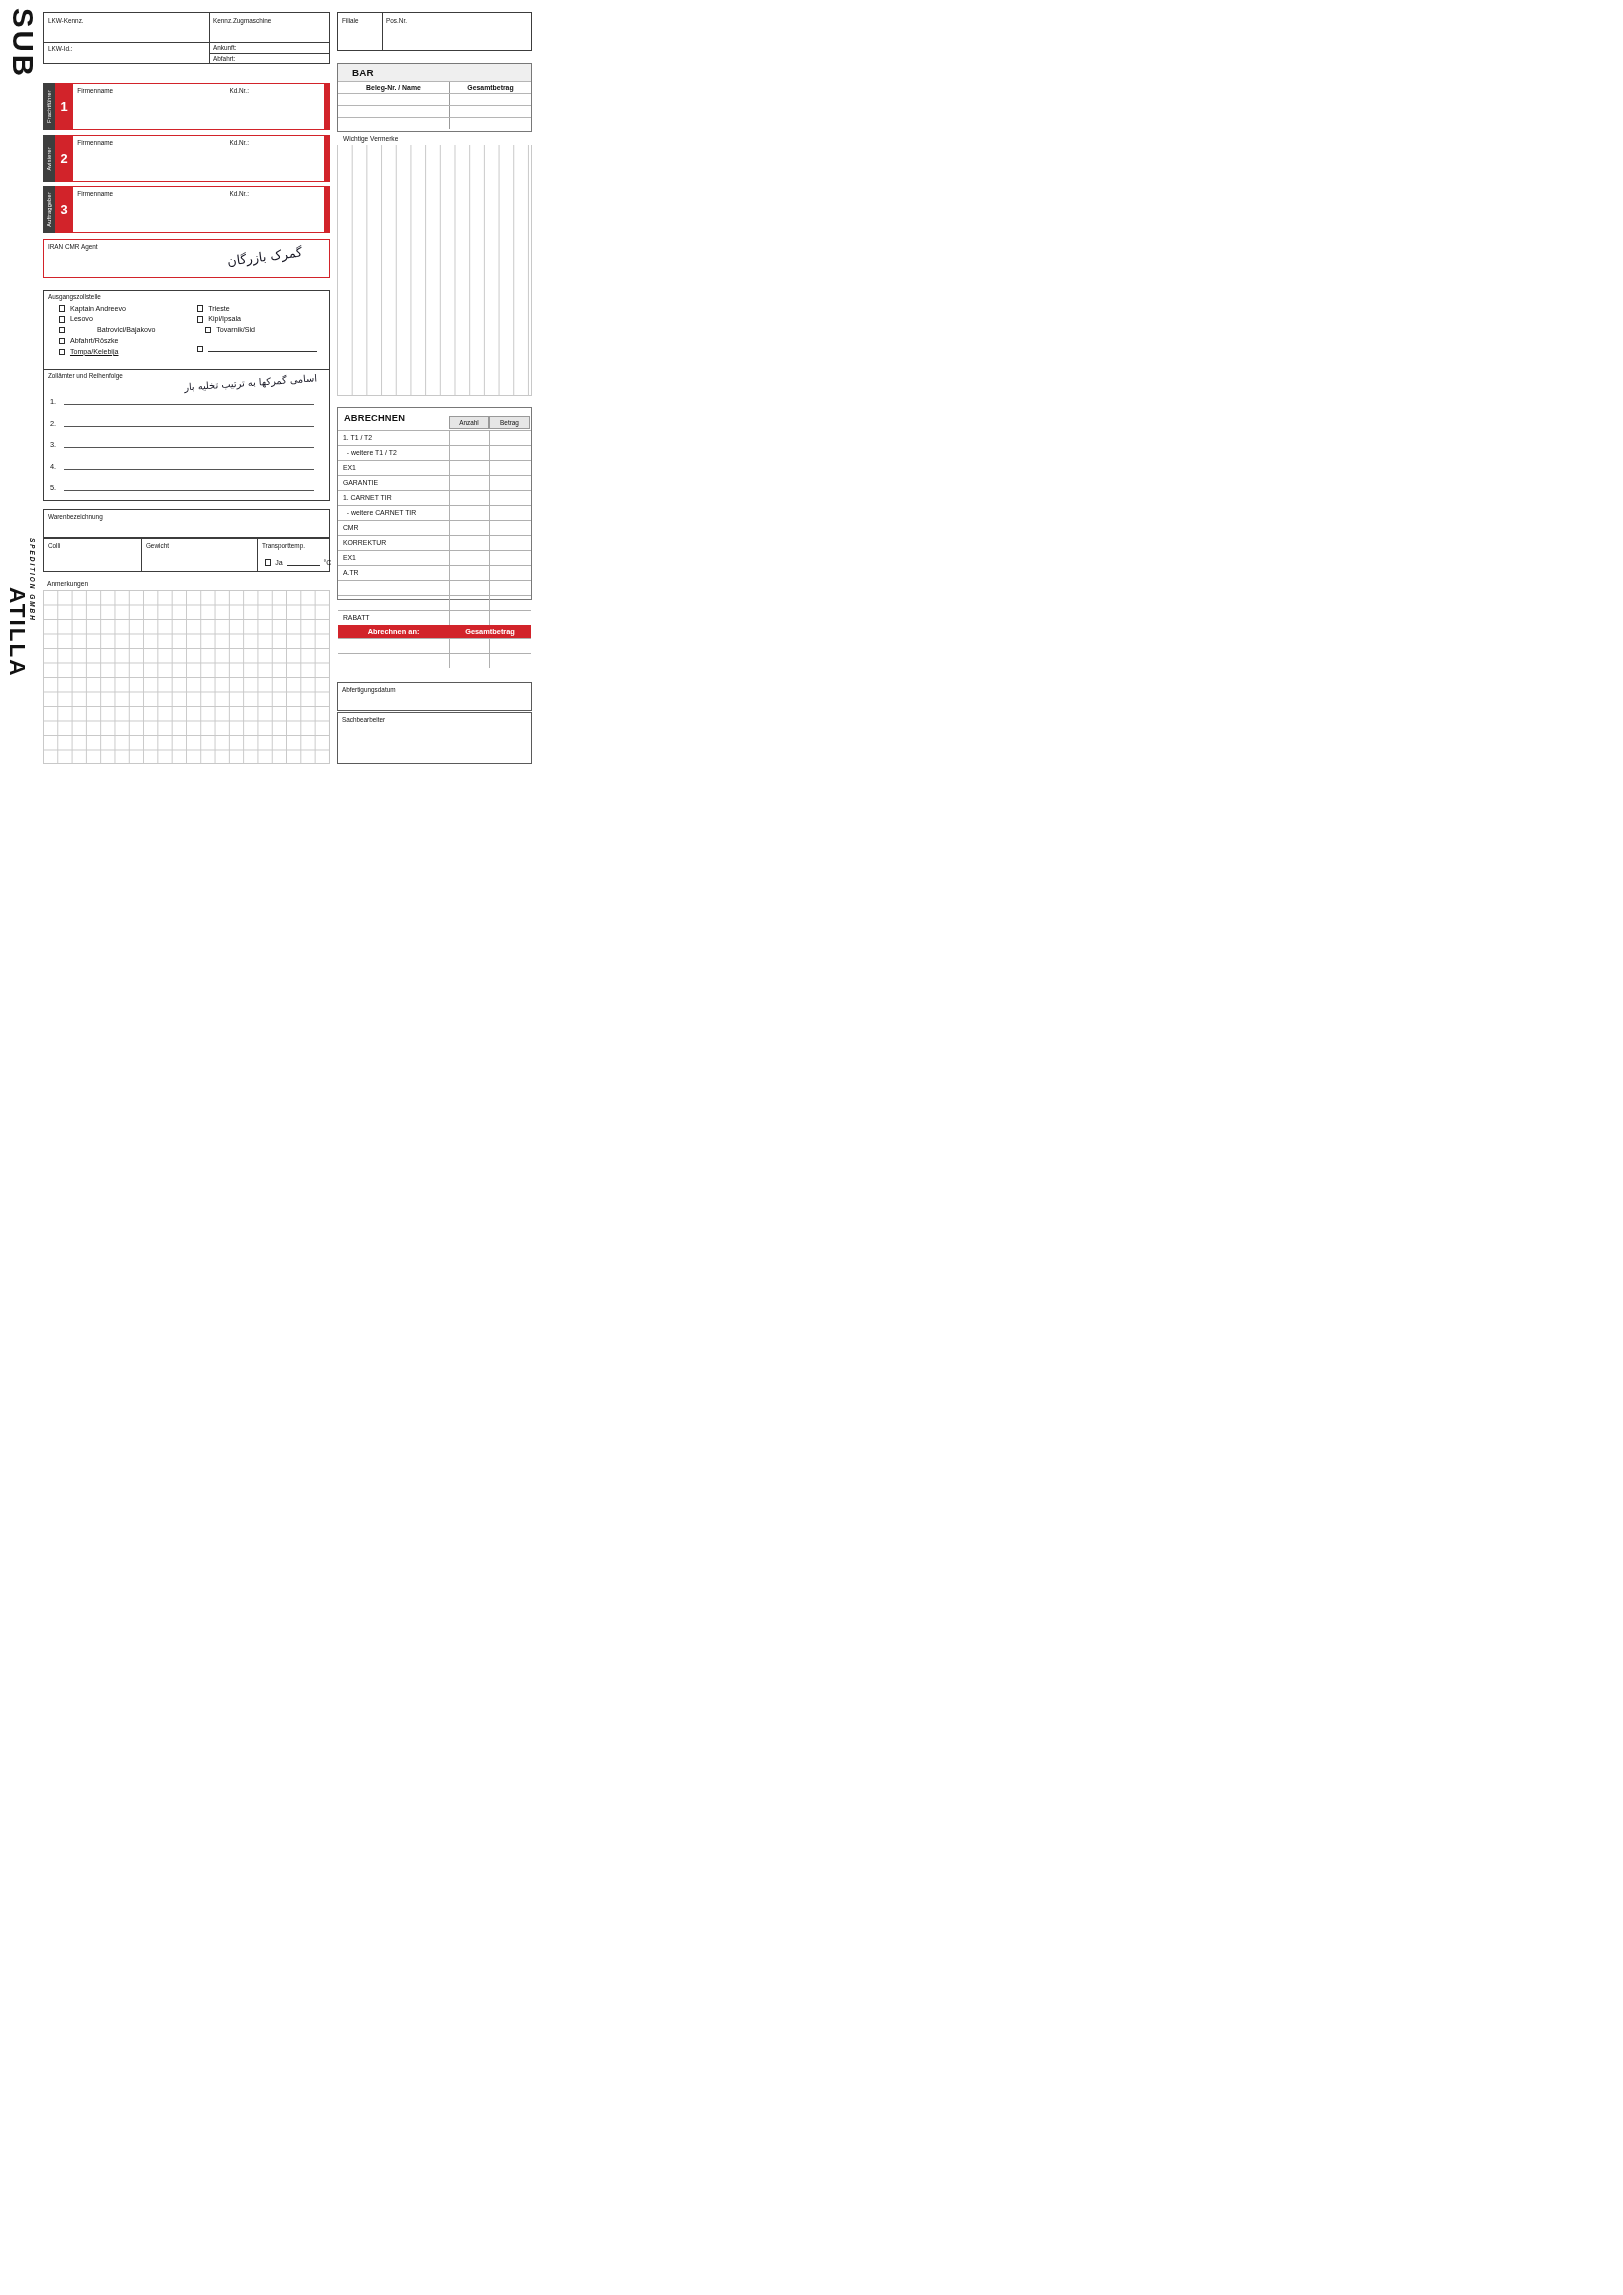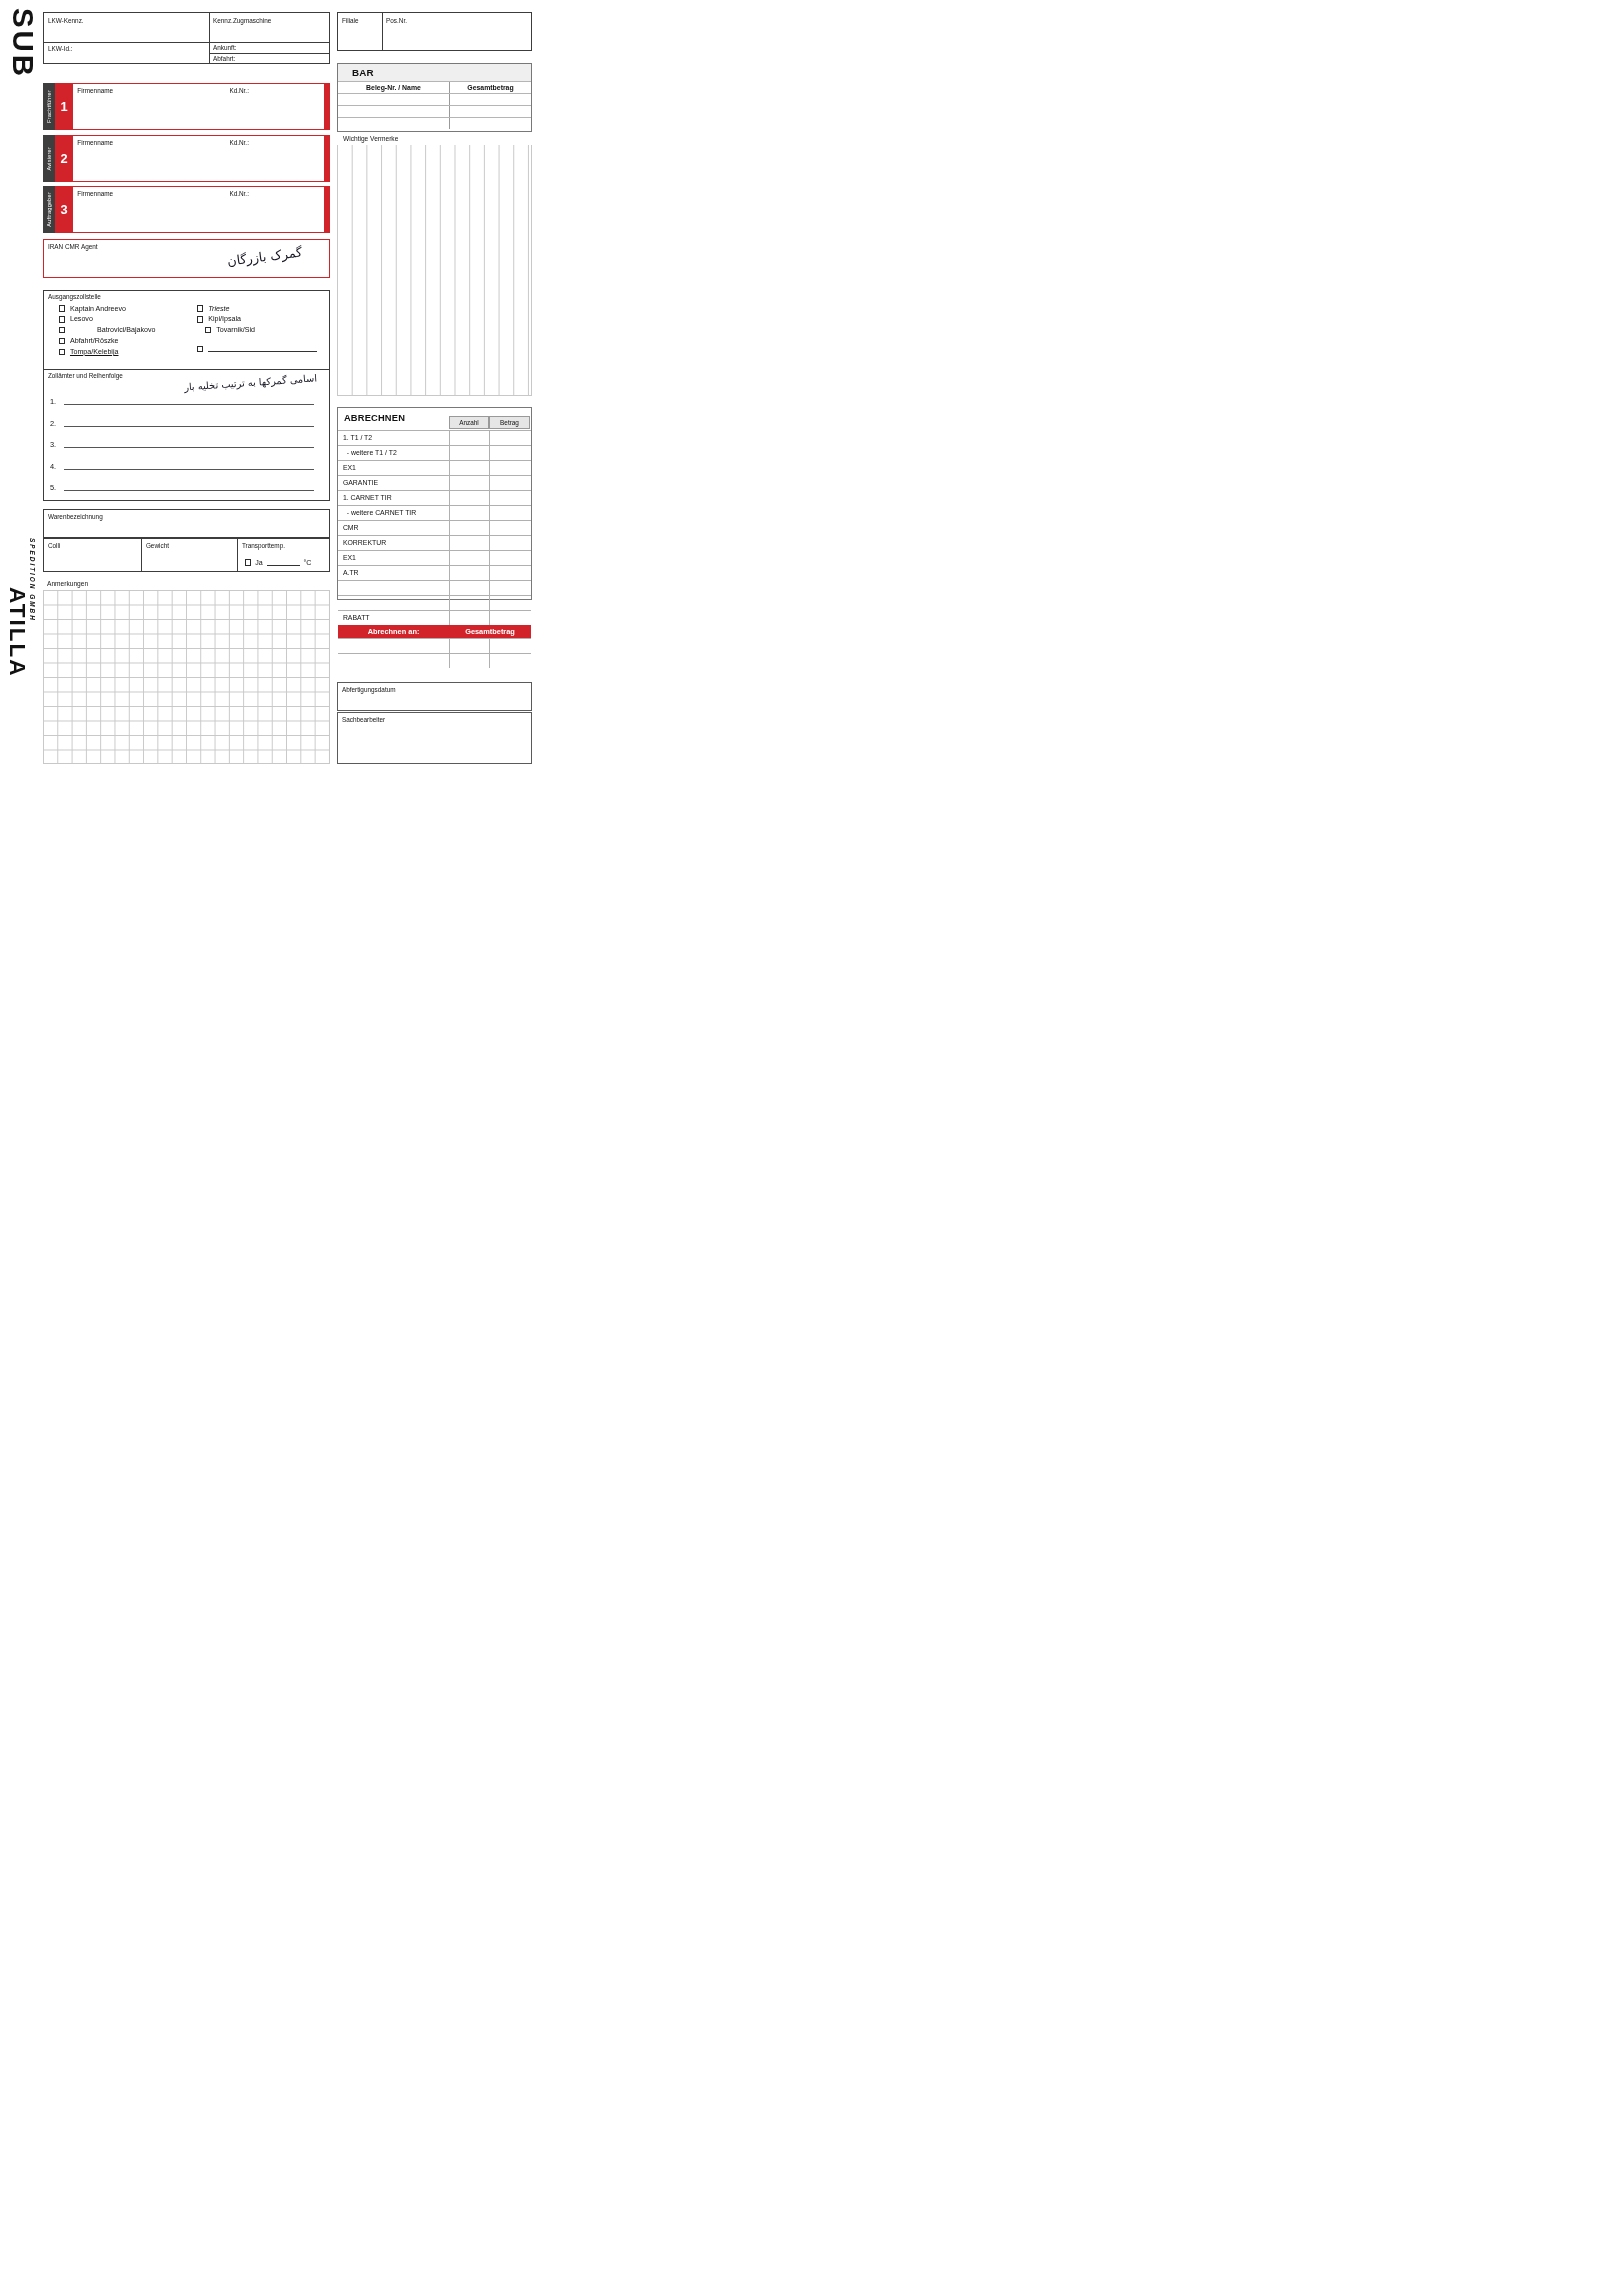--- a/index.html
+++ b/index.html
@@ -79,21 +79,21 @@
 
   
   .warenbox{left:43px; top:509px; width:287px; height:29.4px; border:1px solid #3c3c3c; background:#fff;}
   .warenbox .lbl{position:absolute; left:3.9px; top:2.5px;}
 
   
   .measbox{left:43px; top:538px; width:287px; height:34px; border:1px solid #3c3c3c; display:flex; background:#fff;}
   .measbox .cell{position:relative; height:100%;}
   .measbox .c-colli{width:97px;}
   .measbox .c-gew{width:96px; border-left:0.5px solid #3c3c3c;}
-  .measbox .c-temp{flex:1; border-left:0.5px solid #3c3c3c;}
+  .measbox .c-temp{flex:1; border-left:0.5px solid #3c3c3c;margin-left:20px;}
   .measbox .lbl{position:absolute; left:3.9px; top:2.5px;}
   .temp-row{position:absolute; left:6.9px; top:19.6px; display:flex; align-items:center; gap:3.9px; font-size:7.1px;}
   .temp-line{width:33px; border-bottom:0.7px solid #333; height:6.4px;}
 
   
   .anm-label{left:47px; top:580px; font-size:6.6px;}
   .anm-grid{left:43px; top:590px; width:287px; height:174px; background-size:14.3px 14.5px;}
 
   
   .abr{left:337px; top:407px; width:195px; height:193px; border:1.5px solid var(--bgray); background:#fff; font-size:6.9px;}
@@ -223,21 +223,21 @@
   </div>
   <div class="chkrow" style="left:14.7px; top:46px;">
     <span class="chk"></span>
     <span>Abfahrt/Röszke</span>
   </div>
   <div class="chkrow" style="left:14.7px; top:57px;text-decoration:underline;">
     <span class="chk"></span>
     <span>Tompa/Kelebija</span>
   </div>
 
-  <div class="chkrow" style="left:153px; top:13.7px;font-style:italic;">
+  <div class="chkrow" style="left:153px; top:13.7px;">
     <span class="chk"></span>
     <span>Trieste</span>
   </div>
   <div class="chkrow" style="left:153px; top:24.5px;">
     <span class="chk"></span>
     <span>Kipi/Ipsala</span>
   </div>
   <div class="chkrow" style="left:153px; top:35px;padding-left:8px;">
     <span class="chk"></span>
     <span>Tovarnik/Sid</span>

